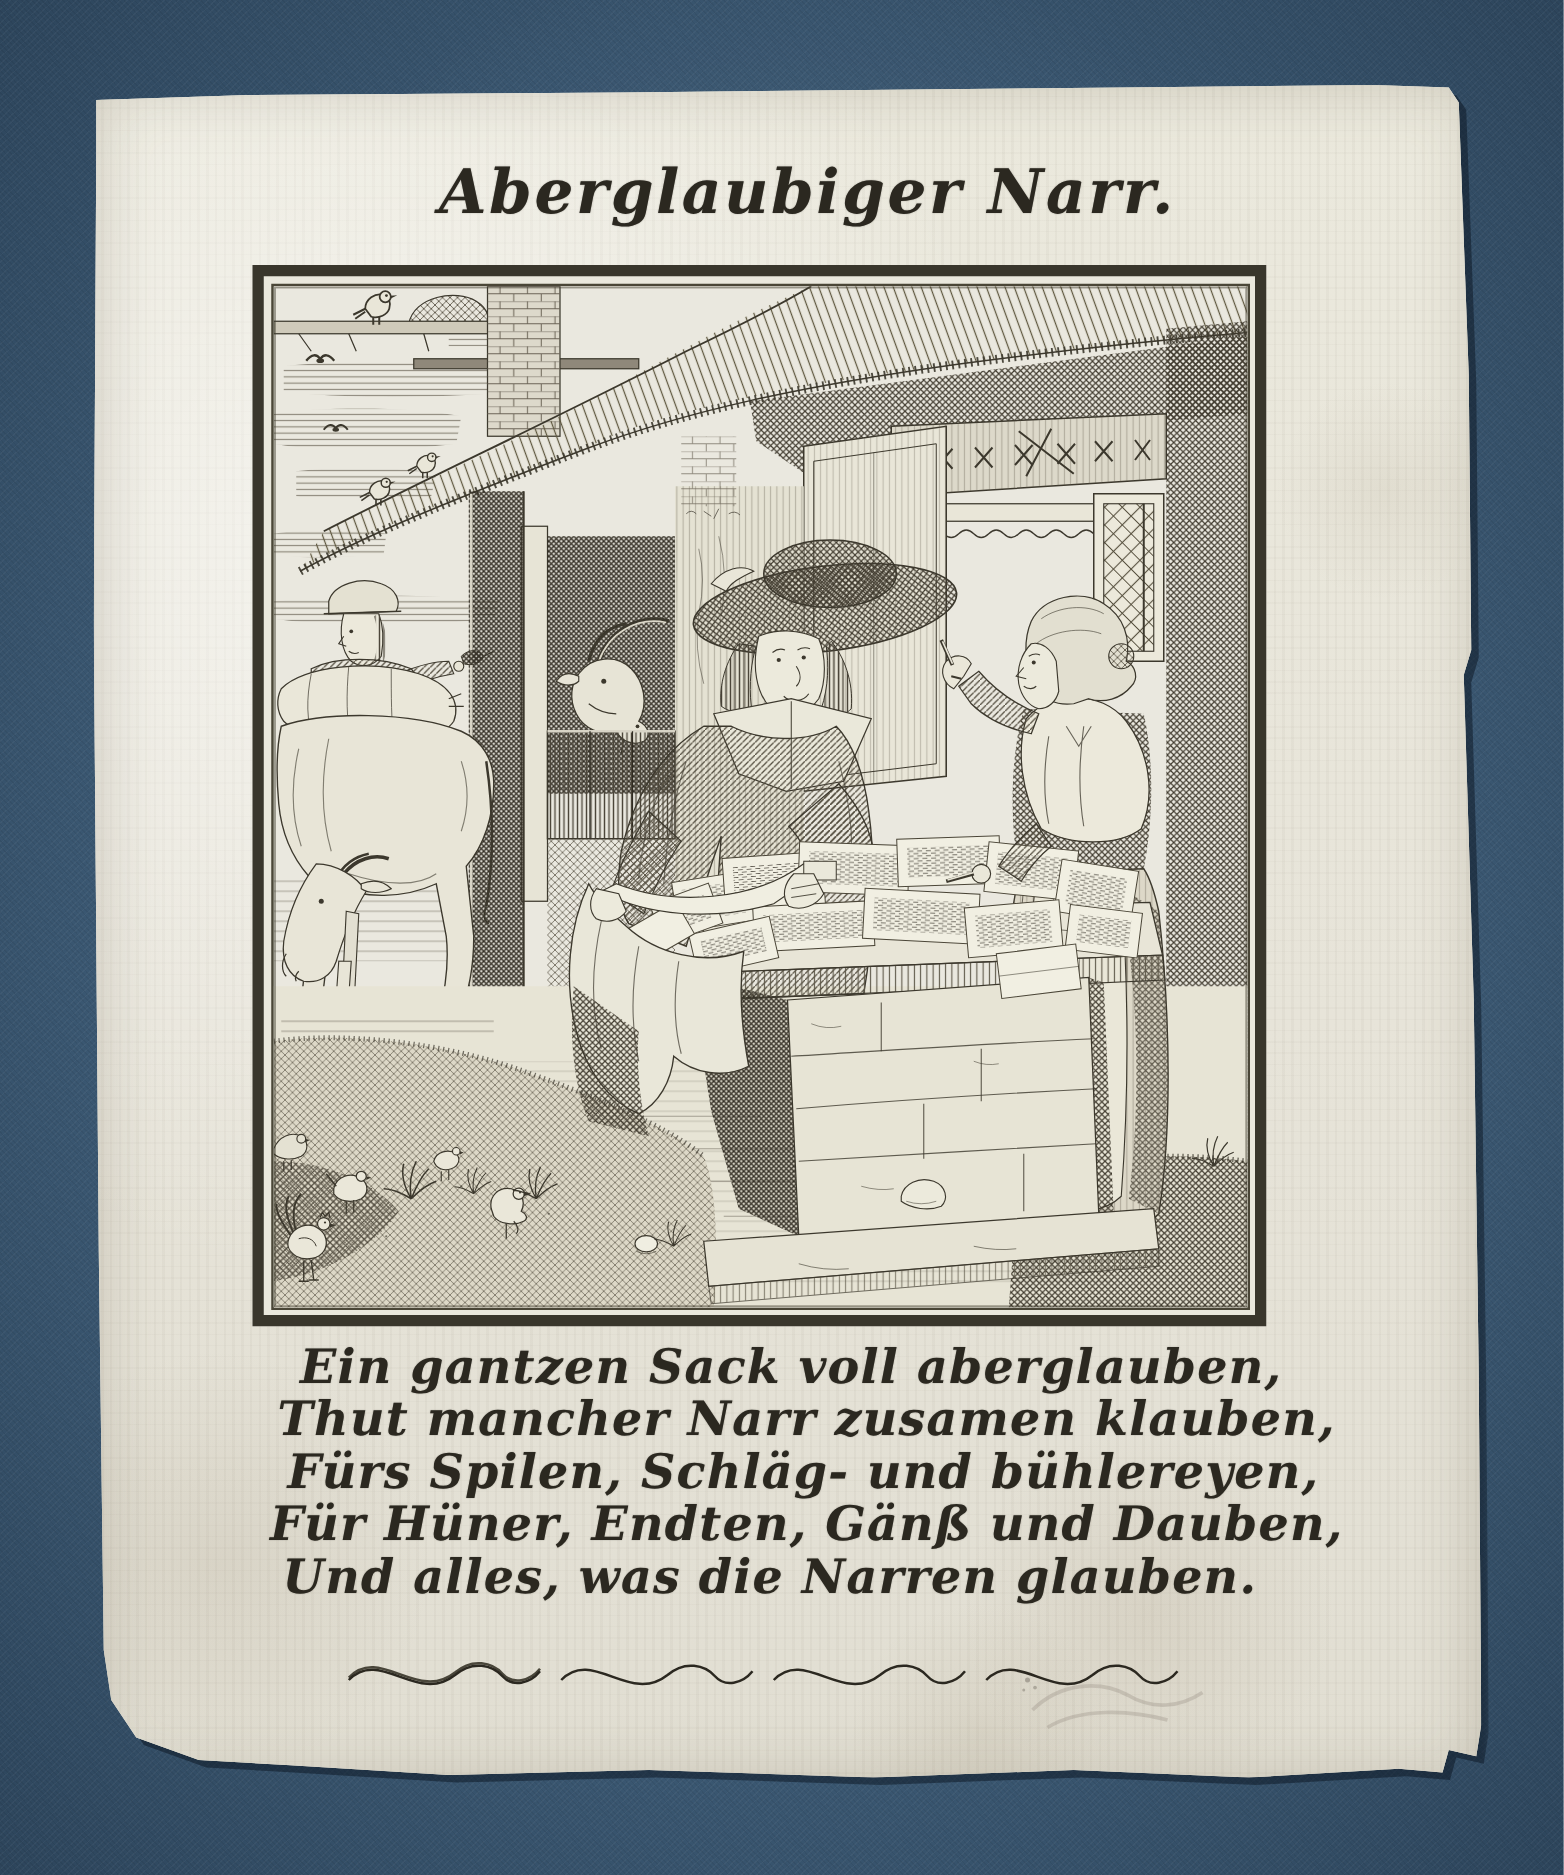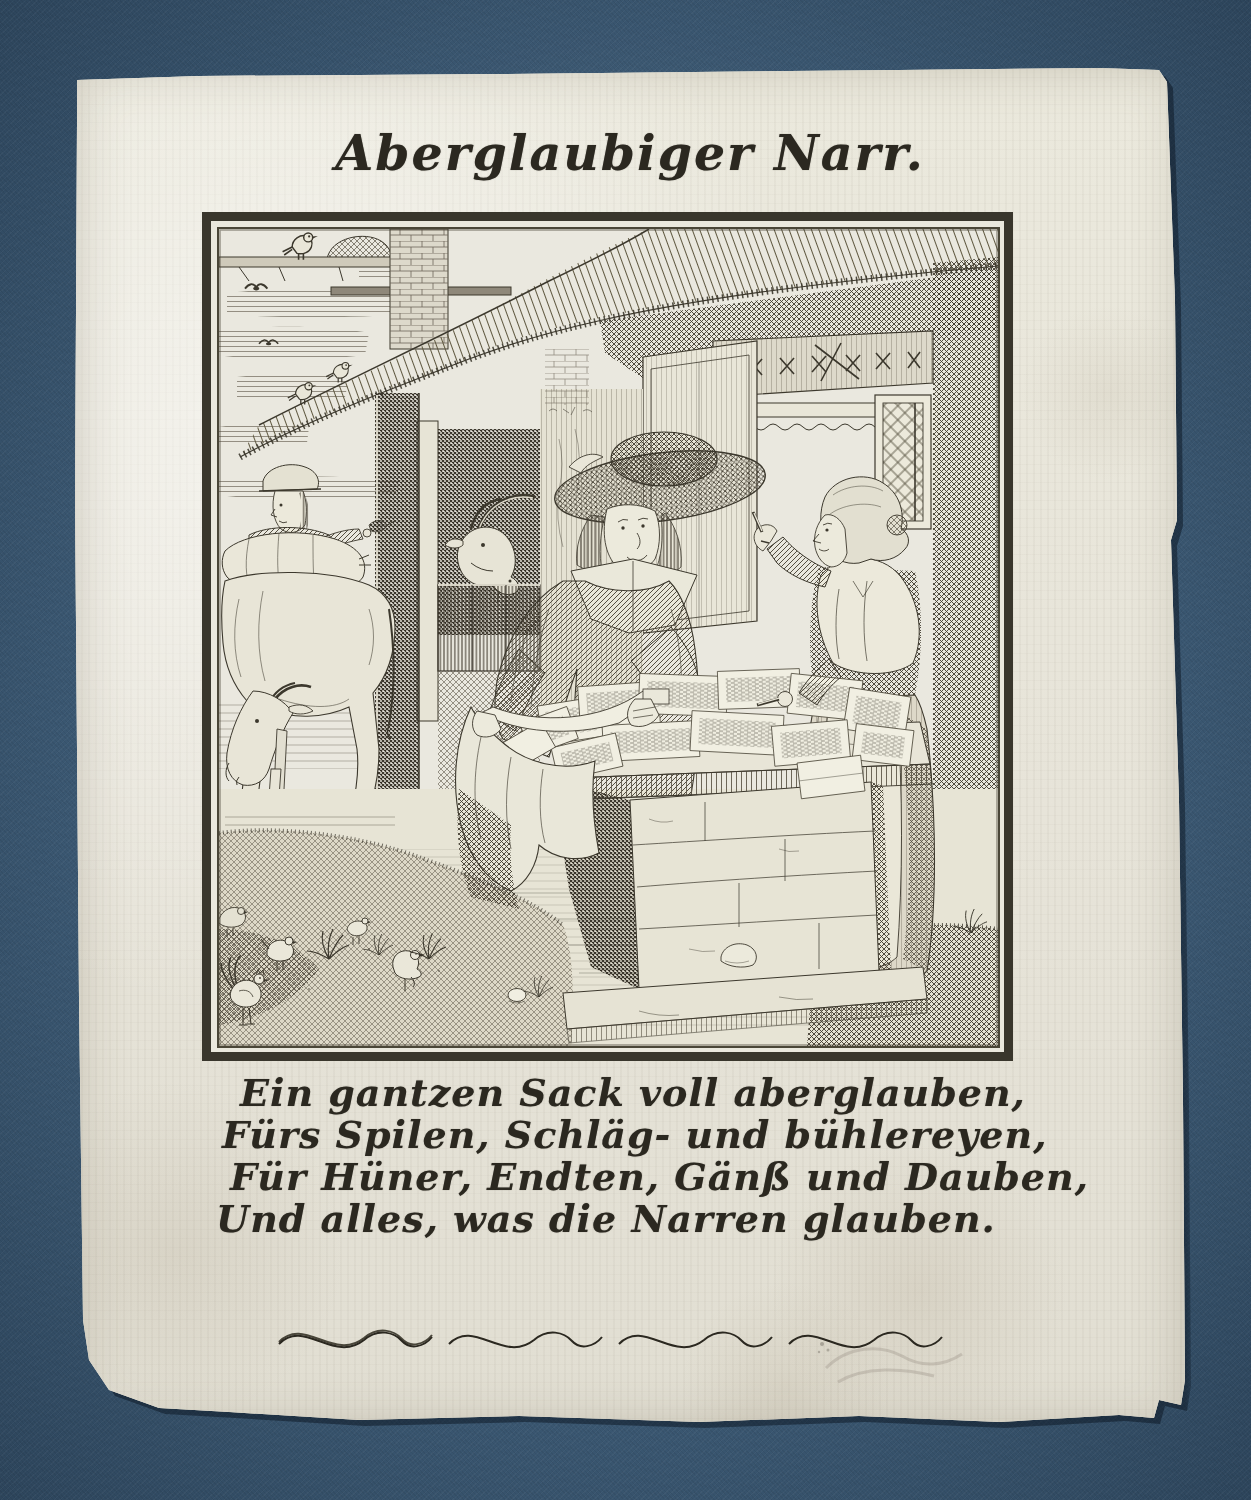--- a/index.html
+++ b/index.html
@@ -19,21 +19,21 @@
       radial-gradient(ellipse at 20% 28%, rgba(255,255,255,.55), transparent 42%),
       radial-gradient(circle at 76% 90%, rgba(150,132,105,.14), transparent 10%),
       radial-gradient(circle at 9% 87%, rgba(140,124,98,.12), transparent 11%),
       radial-gradient(circle at 64% 97%, rgba(146,130,100,.12), transparent 7%),
       radial-gradient(circle at 93% 24%, rgba(150,136,110,.10), transparent 6%),
       repeating-linear-gradient(90deg, rgba(118,108,92,.05) 0 2px, transparent 2px 7px),
       repeating-linear-gradient(0deg, rgba(118,108,92,.035) 0 1px, transparent 1px 9px),
       linear-gradient(180deg,#ebe9dd,#e7e4d9 55%,#e1ded2);
     box-shadow:inset 0 0 52px rgba(108,96,74,.28);
     clip-path:polygon(3px 14px,125px 10px,425px 8px,825px 4px,1025px 2px,1085px 4px,1093px 16px,1101px 234px,1103px 454px,1097px 474px,1105px 734px,1109px 1034px,1111px 1314px,1107px 1339px,1085px 1334px,1080px 1352px,1045px 1349px,925px 1356px,785px 1350px,625px 1356px,445px 1350px,285px 1354px,155px 1346px,85px 1342px,35px 1324px,15px 1294px,9px 1254px,5px 934px,1px 434px,3px 54px);}
-  .print-title{position:absolute;left:0;top:58px;width:100%;text-align:center;
+  .print-title{position:absolute;left:16px;top:58px;width:100%;text-align:center;
     font-size:49px;font-weight:bold;font-style:italic;letter-spacing:2px;color:#2b2820;
     text-shadow:0 0 1px rgba(43,40,32,.5);}
   .plate{position:absolute;left:128px;top:146px;width:811px;height:849px;box-sizing:border-box;
     border:9px solid #39362c;padding:6px;background:#eae8dd;}
   .plate svg{display:block;width:779px;height:817px;border:2px solid #4a4637;box-sizing:content-box;}
   .verse{position:absolute;left:140px;top:1006px;width:820px;color:#2b2820;}
   .verse-line{font-size:38px;font-weight:bold;font-style:italic;line-height:42px;
     letter-spacing:1px;white-space:nowrap;text-shadow:0 0 1px rgba(43,40,32,.45);}
   .verse-line:nth-child(1){margin-left:26px;}
   .verse-line:nth-child(2){margin-left:8px;}
@@ -475,20 +475,21 @@
           <use href="#tuft" transform="translate(210 730) scale(.85)"></use>
           <use href="#tuft" transform="translate(320 768) scale(.7)"></use>
         </g>
 
         <rect x="1" y="1" width="777" height="815" fill="none" stroke="#46423380" stroke-width="1.5"></rect>
       </svg>
     </div>
 
     <div class="verse">
       <div class="verse-line">Ein gantzen Sack voll aberglauben,</div>
+      <div class="verse-line">Thut mancher Narr zusamen klauben,</div>
       <div class="verse-line">Fürs Spilen, Schläg- und bühlereyen,</div>
       <div class="verse-line">Für Hüner, Endten, Gänß und Dauben,</div>
       <div class="verse-line">Und alles, was die Narren glauben.</div>
     </div>
 
     <svg class="flourish" width="680" height="40" viewBox="0 0 680 40">
       <g stroke="#2b2820">
         <use href="#vloop" x="0" y="0"></use>
         <path d="M5 22 C30 -4 60 42 90 18 C104 6 120 10 128 19 C136 28 150 25 158 15" stroke="#2b2820" stroke-width="2" fill="none"></path>
         <path d="M175 22 C200 -4 230 42 260 18 C274 6 290 10 298 19 C306 28 320 25 328 15" stroke="#2b2820" stroke-width="2" fill="none"></path>

